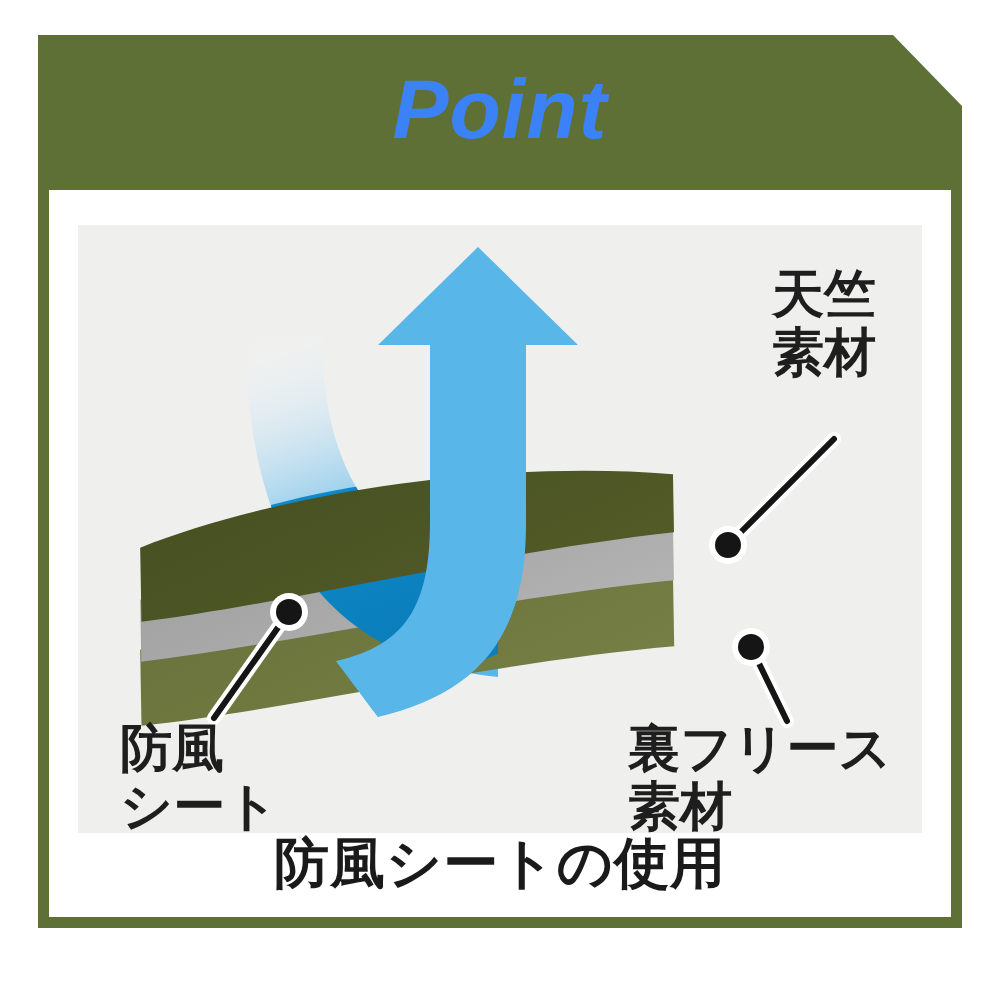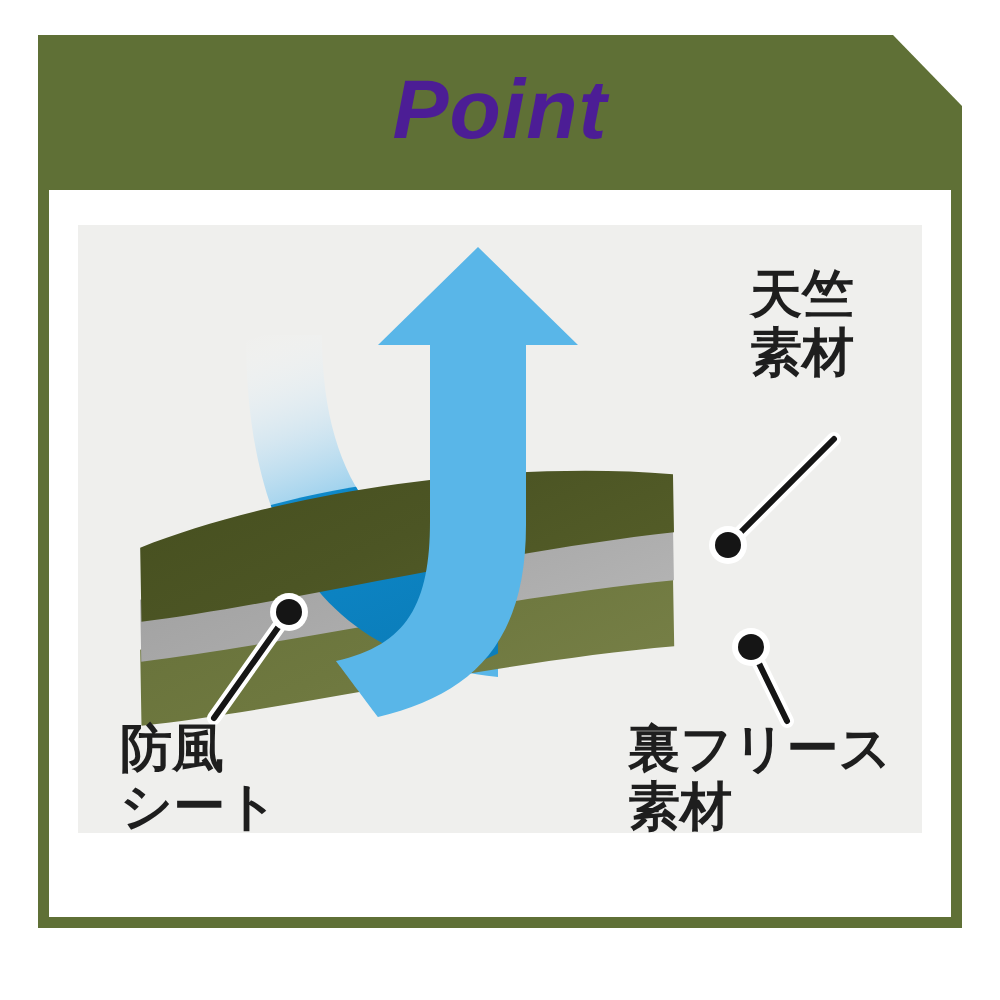--- a/index.html
+++ b/index.html
@@ -44,21 +44,21 @@
     height: 155px;
     display: flex;
     align-items: center;
     justify-content: center;
     pointer-events: none;
   }
   #header-title {
     font-size: 84px;
     font-weight: bold;
     font-style: italic;
-    color: #4c1d95;
+    color: #3b82f6;
     letter-spacing: 1px;
     line-height: 1;
     transform: translateY(-4px);
   }
 
   
   #panel {
     position: absolute;
     left: 40px;
     top: 190px;
@@ -300,32 +300,35 @@
           <g>
             <line x1="673" y1="422" x2="709" y2="496" stroke="#ffffff" stroke-width="14" stroke-linecap="round"></line>
             <line x1="673" y1="422" x2="709" y2="496" stroke="#151515" stroke-width="6" stroke-linecap="round"></line>
             <circle cx="673" cy="422" r="19" fill="#ffffff"></circle>
             <circle cx="673" cy="422" r="13" fill="#151515"></circle>
           </g>
         </g>
       </svg>
 
       
-      <div class="label" style="left:672px; top:40px;">
+      <div class="label" style="left:694px; top:40px;">
         <div>天竺</div>
         <div>素材</div>
       </div>
 
       <div class="label" style="left:42px; top:494px;">
         <div>防風</div>
         <div>シート</div>
       </div>
 
       <div class="label" style="left:526px; top:494px;margin-left:24px;">
         <div>裏フリース</div>
         <div>素材</div>
       </div>
 
     </div>
 
+    <div id="caption">
+      <div id="caption-text">防風シートの使用</div>
+    </div>
 
   </div>
 </div>
 
 </body></html>

